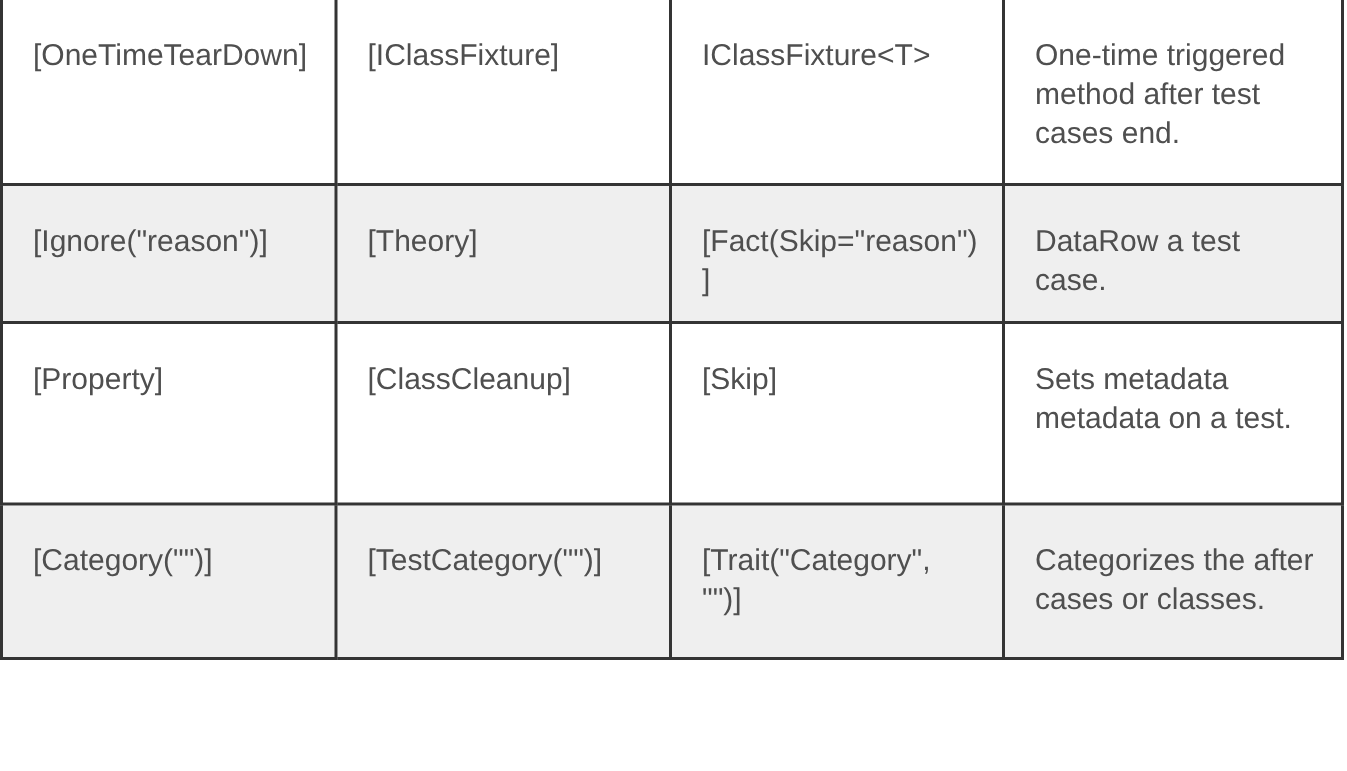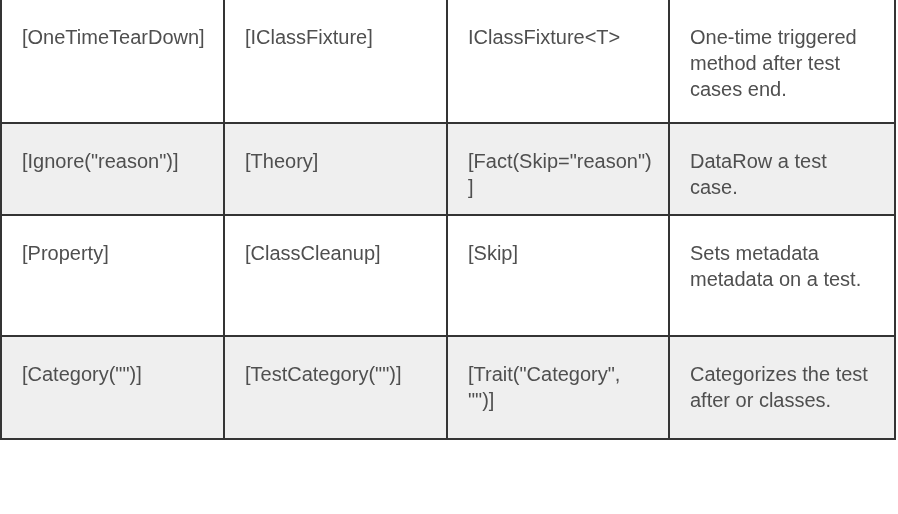--- a/index.html
+++ b/index.html
@@ -73,17 +73,17 @@
       <tr>
         <td>[Property]</td>
         <td>[ClassCleanup]</td>
         <td>[Skip]</td>
         <td>Sets metadata metadata on a test.</td>
       </tr>
       <tr>
         <td>[Category("")]</td>
         <td>[TestCategory("")]</td>
         <td>[Trait("Category", "")]</td>
-        <td>Categorizes the test after or classes.</td>
+        <td>Categorizes the after cases or classes.</td>
       </tr>
     </tbody>
   </table>
 </div>
 
 </body></html>

